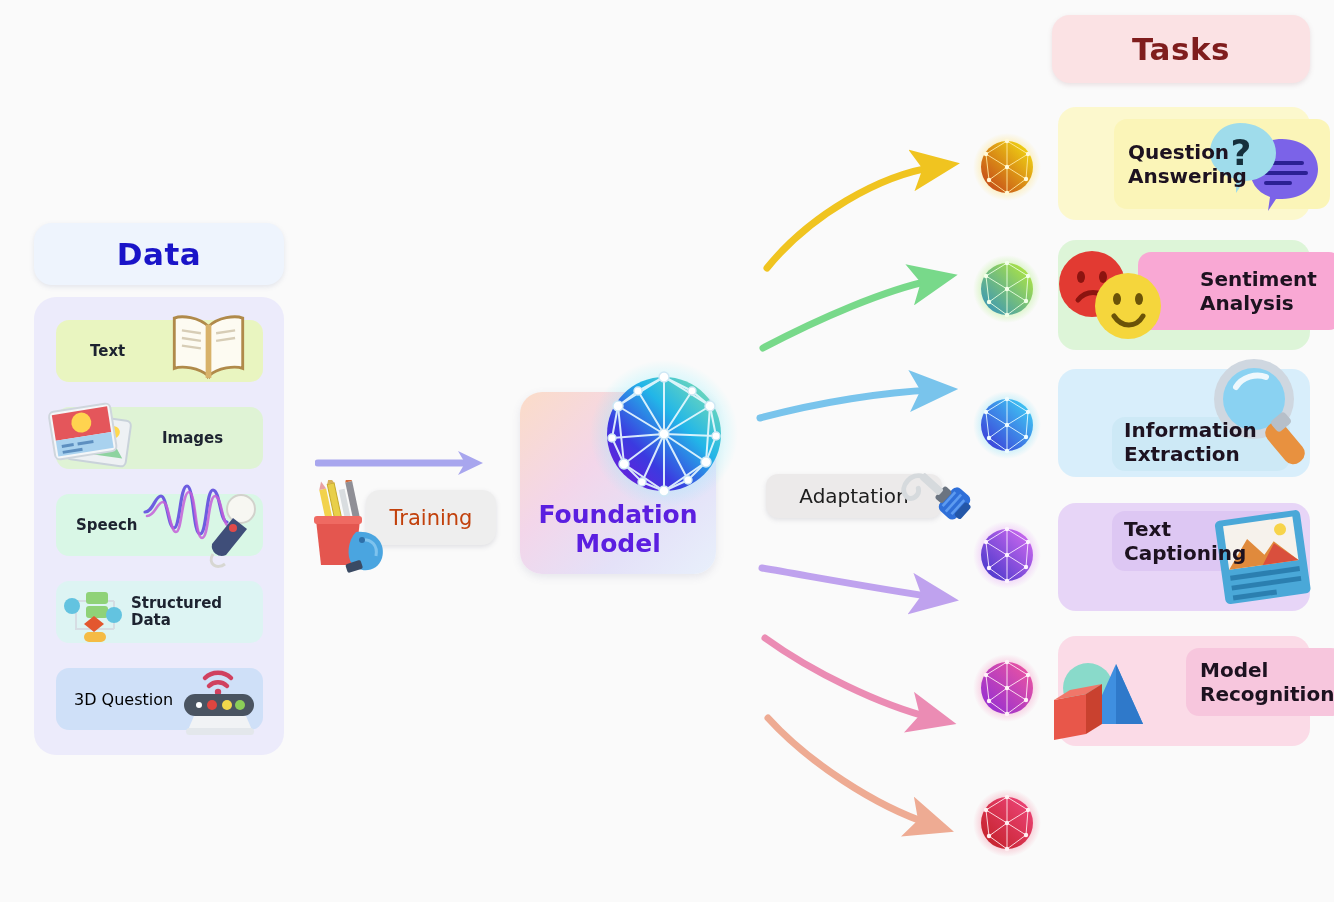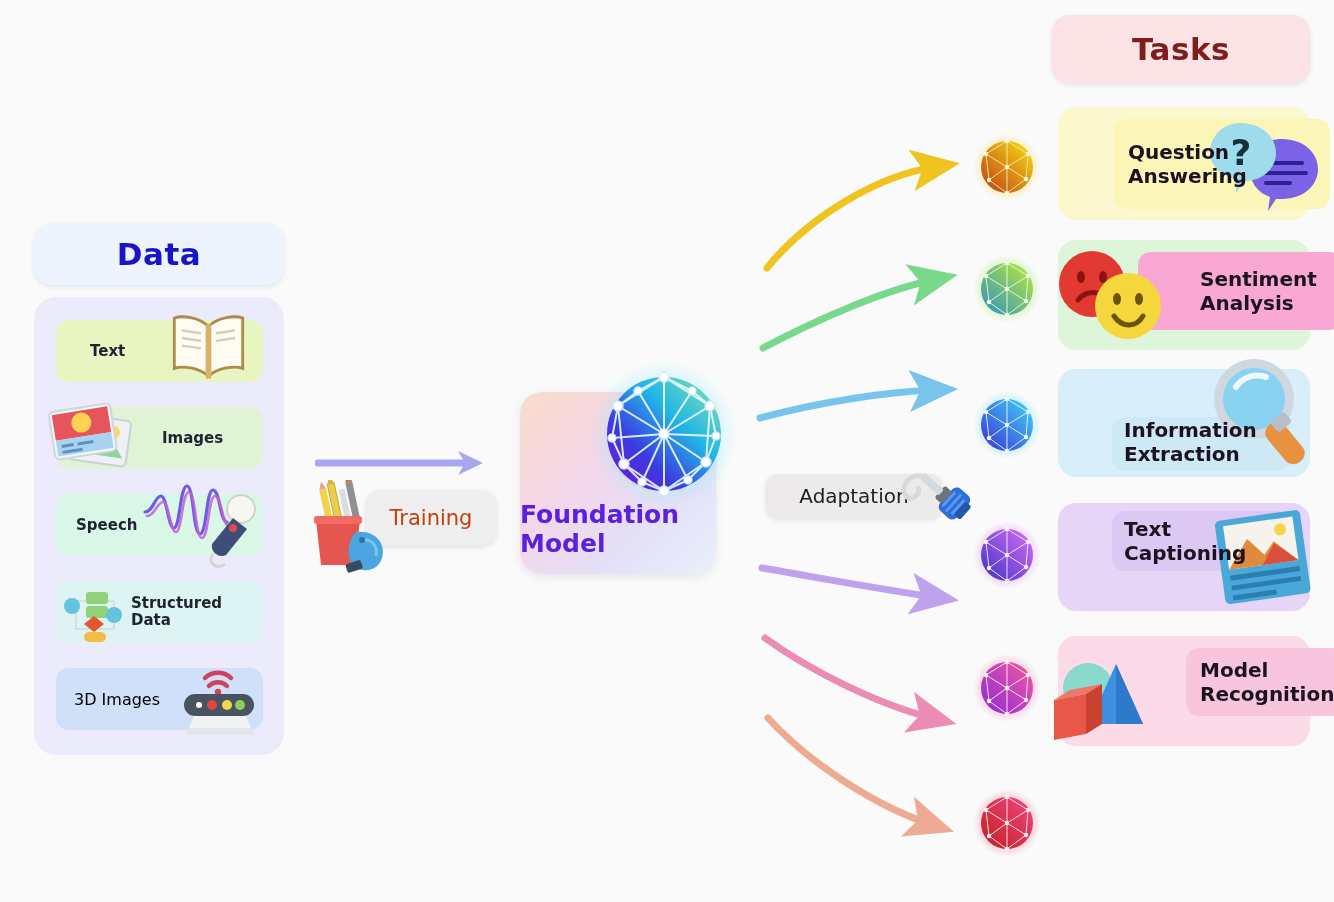--- a/index.html
+++ b/index.html
@@ -63,21 +63,21 @@
   #train-chip .t{font-size:21px;color:#c2410c;font-weight:400;}
   #train-icon{left:302px;top:480px;width:100px;height:95px;z-index:4;}
 
   
   #fm-card{
     left:520px;top:392px;width:196px;height:182px;border-radius:22px;
     background:linear-gradient(135deg,#fbdcc8 0%,#f3d6ea 38%,#e4e1f8 70%,#e8f0fb 100%);
     box-shadow:0 3px 8px rgba(90,90,140,.13);
   }
   #fm-card .t{
-    position:absolute;left:0;right:0;bottom:16px;text-align:left;
+    position:absolute;left:0;right:0;bottom:16px;text-align:center;
     font-size:25px;font-weight:700;color:#5b1fe0;line-height:1.16;white-space:pre-line;
   }
   #fm-sphere{left:588px;top:358px;width:152px;height:152px;z-index:5;}
 
   
   #adapt-chip{
     left:766px;top:474px;width:176px;height:44px;
     background:#eceaea;border-radius:12px;
     box-shadow:0 2px 5px rgba(90,90,110,.15);
     display:flex;align-items:center;justify-content:center;
@@ -215,21 +215,21 @@
         <rect x="24" y="21" width="22" height="12" rx="3" fill="#8fd278"></rect>
         <circle cx="10" cy="21" r="8" fill="#63c3e0"></circle>
         <circle cx="52" cy="30" r="8" fill="#63c3e0"></circle>
         <path d="M32 31 L42 39 L32 47 L22 39 Z" fill="#e3572f"></path>
         <rect x="22" y="47" width="22" height="10" rx="5" fill="#f5bb44"></rect>
       </svg>
     </div>
 
     <div class="abs" id="dc-3d">
       <div style="display:flex;align-items:center;height:100%">
-        <span class="label">3D Images</span>
+        <span class="label">3D Question</span>
       </div>
       <svg class="icon" style="left:116px;top:-18px;width:92px;height:90px" viewBox="0 0 92 90">
         <g stroke="#d0405f" stroke-width="4.5" fill="none" stroke-linecap="round">
           <path d="M33 28 C40 21 52 21 59 28"></path>
           <path d="M37 36 C42 31 50 31 55 36"></path>
         </g>
         <circle cx="46" cy="42" r="3.2" fill="#d0405f"></circle>
         <rect x="12" y="44" width="70" height="22" rx="11" fill="#4a5461"></rect>
         <circle cx="27" cy="55" r="3" fill="#fff"></circle>
         <circle cx="40" cy="55" r="5" fill="#e0453f"></circle>

